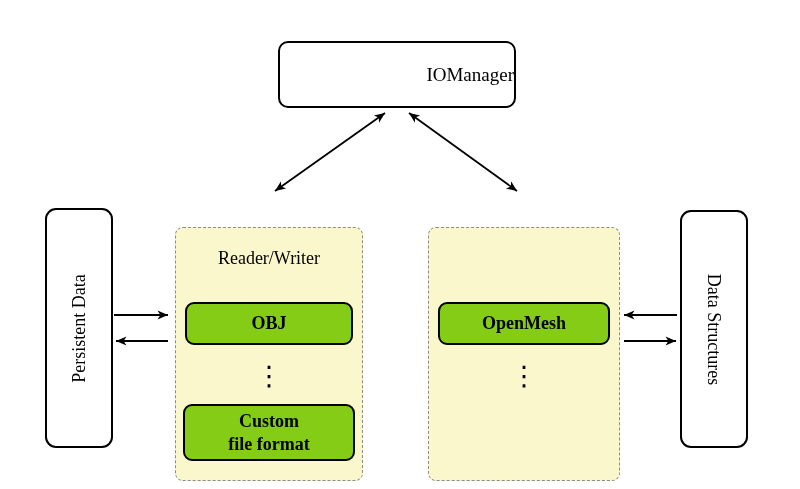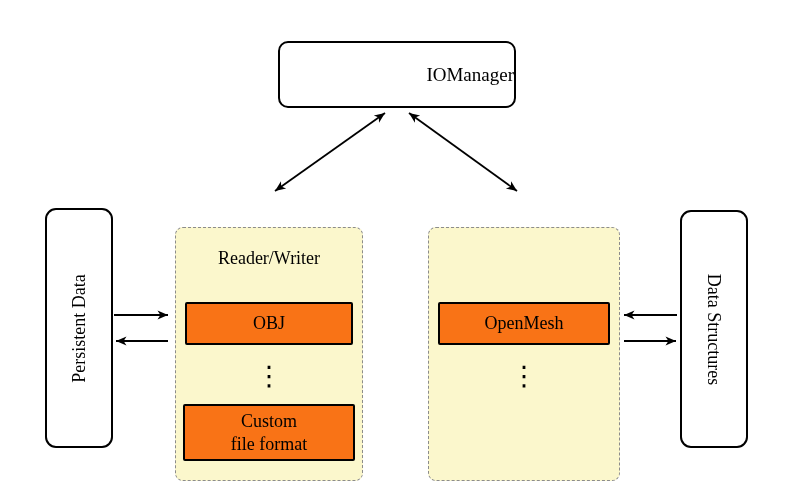--- a/index.html
+++ b/index.html
@@ -95,31 +95,32 @@
   .group-label {
     position: absolute;
     left: 0;
     top: 20px;
     width: 100%;
     text-align: center;
     font-size: 18px;
   }
   .inner-box {
     position: absolute;
-    background: #f97316;
+    background: #84cc16;
     border: 2.5px solid #000000;
-    border-radius: 2px;
+    border-radius: 9px;
     display: flex;
     flex-direction: column;
     align-items: center;
     justify-content: center;
     box-sizing: border-box;
     font-size: 18px;
     line-height: 23px;
     text-align: center;
+    font-weight: bold;
   }
   .inner-top {
     left: 9px;
     top: 74px;
     right: 9px;
     height: 43px;
   }
   .inner-bottom {
     left: 7px;
     top: 176px;

